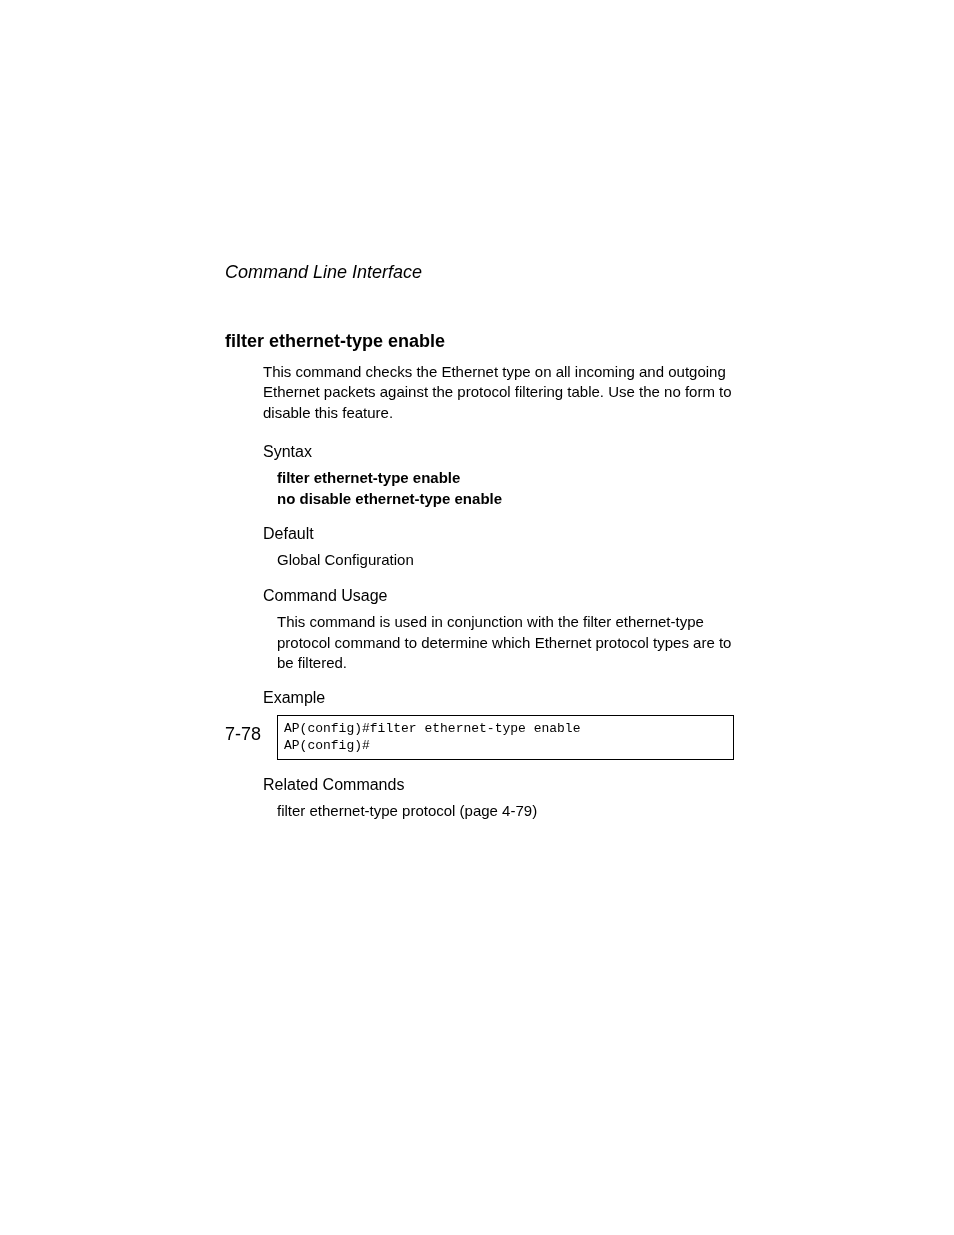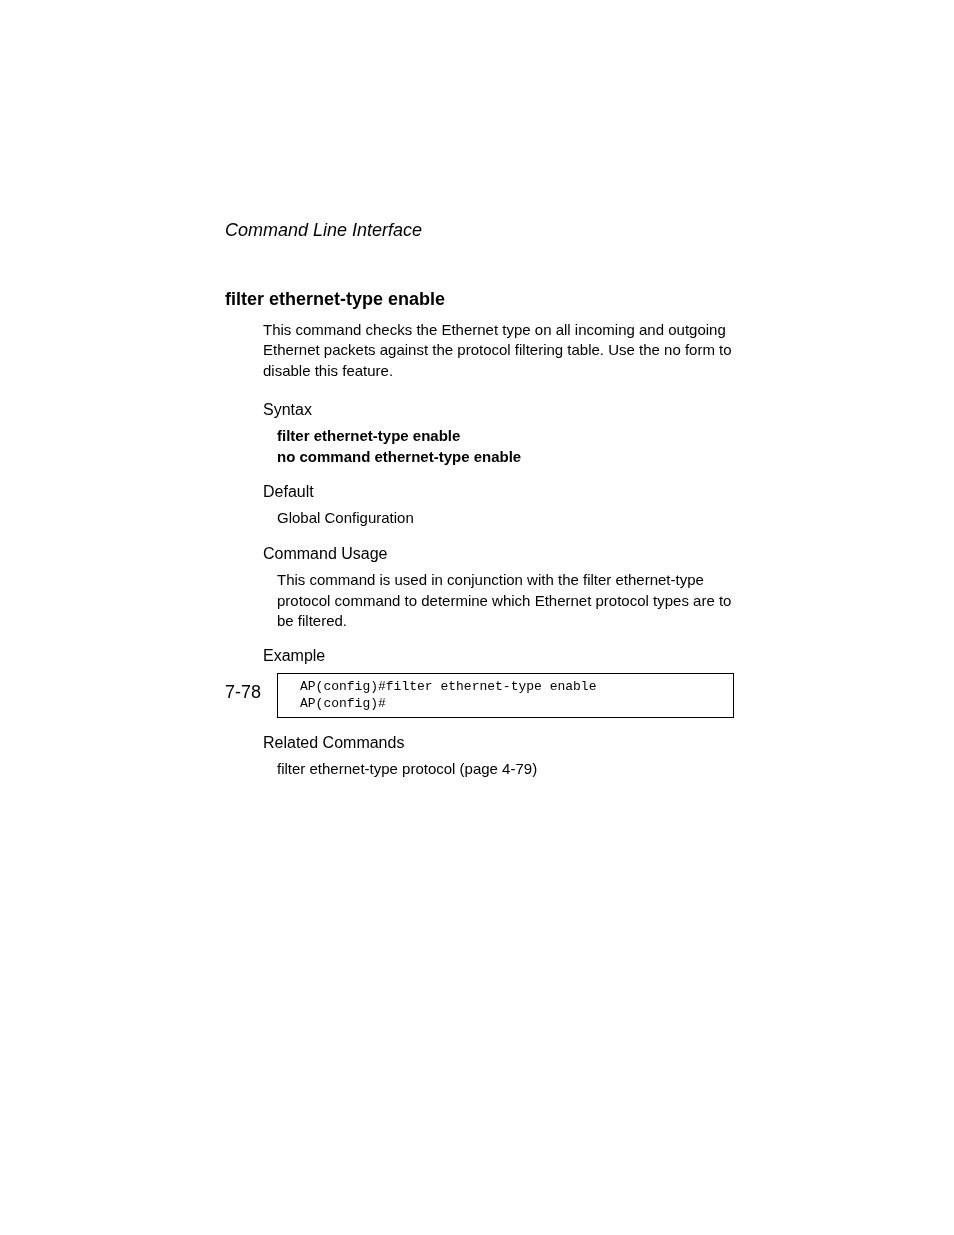--- a/index.html
+++ b/index.html
@@ -8,20 +8,21 @@
     background: #ffffff;
     font-family: Arial, Helvetica, sans-serif;
     color: #000;
   }
   .page {
     width: 954px;
     height: 933px;
     position: relative;
     box-sizing: border-box;
     padding: 220px 220px 0 225px;
+    margin-top: 42px;
   }
   .running-header {
     font-style: italic;
     font-size: 18px;
     margin-bottom: 48px;
   }
   .section-title {
     font-weight: bold;
     font-size: 18px;
     margin-bottom: 10px;
@@ -53,21 +54,21 @@
   }
   .usage-text {
     margin-left: 14px;
     font-size: 15px;
     line-height: 1.35;
   }
   .code-box {
     border: 1px solid #000;
     font-family: "Courier New", monospace;
     font-size: 13px;
-    padding: 4px 22px;
+    padding: 4px 6px;
     margin: 4px 0 0 14px;
     line-height: 1.35;
     white-space: pre;
   }
   .page-number {
     position: absolute;
     left: 225px;
     bottom: 230px;
     font-size: 18px;
   }
@@ -84,21 +85,21 @@
 
   <div class="body-indent">
 
     <div class="intro">
       <span>This command checks the Ethernet type on all incoming and outgoing Ethernet packets against the protocol filtering table. Use the </span><span class="bold">no</span><span> form to disable this feature.</span>
     </div>
 
     <div class="sub-heading">Syntax</div>
     <div class="syntax-lines">
       <div>filter ethernet-type enable</div>
-      <div>no command ethernet-type enable</div>
+      <div>no disable ethernet-type enable</div>
     </div>
 
     <div class="sub-heading">Default</div>
 
     <div class="value-line">Global Configuration</div>
 
     <div class="sub-heading">Command Usage</div>
     <div class="usage-text">
       <span>This command is used in conjunction with the </span><span class="bold">filter ethernet-type protocol</span><span> command to determine which Ethernet protocol types are to be filtered.</span>
     </div>

